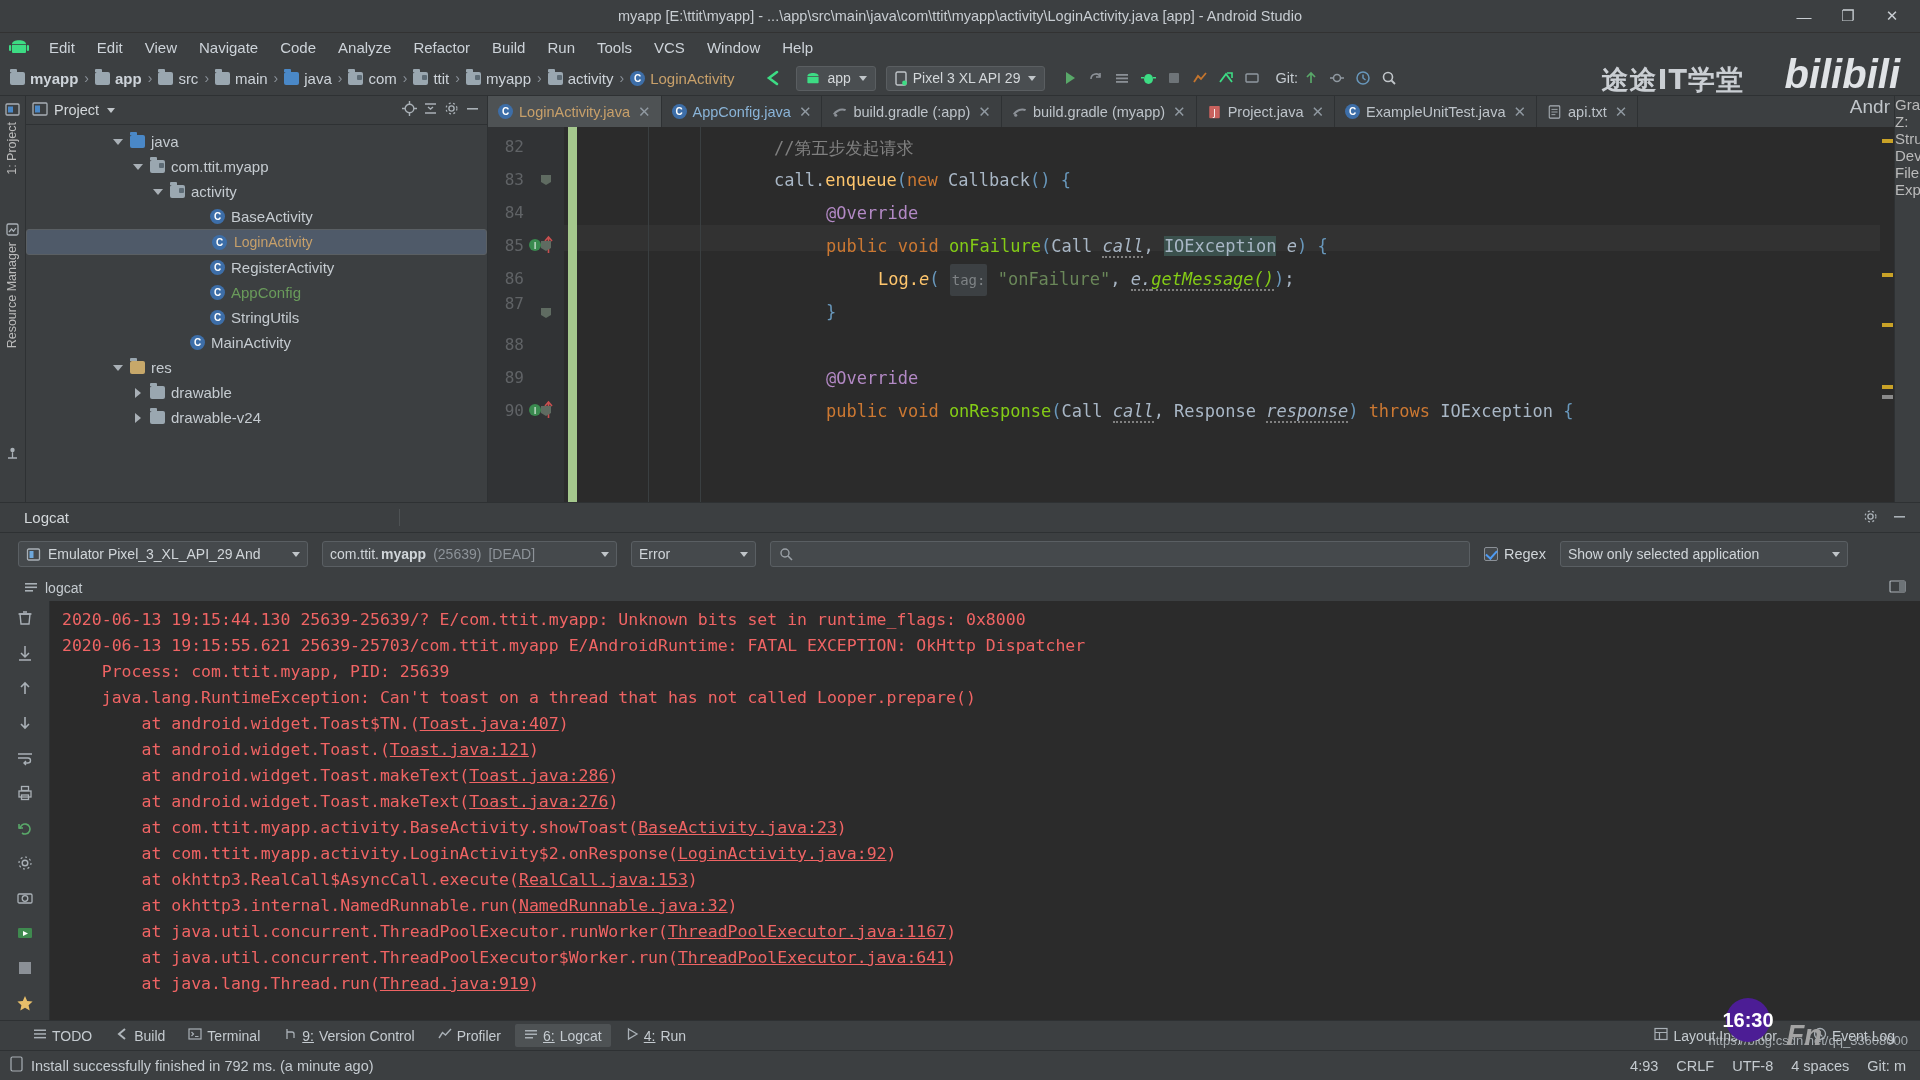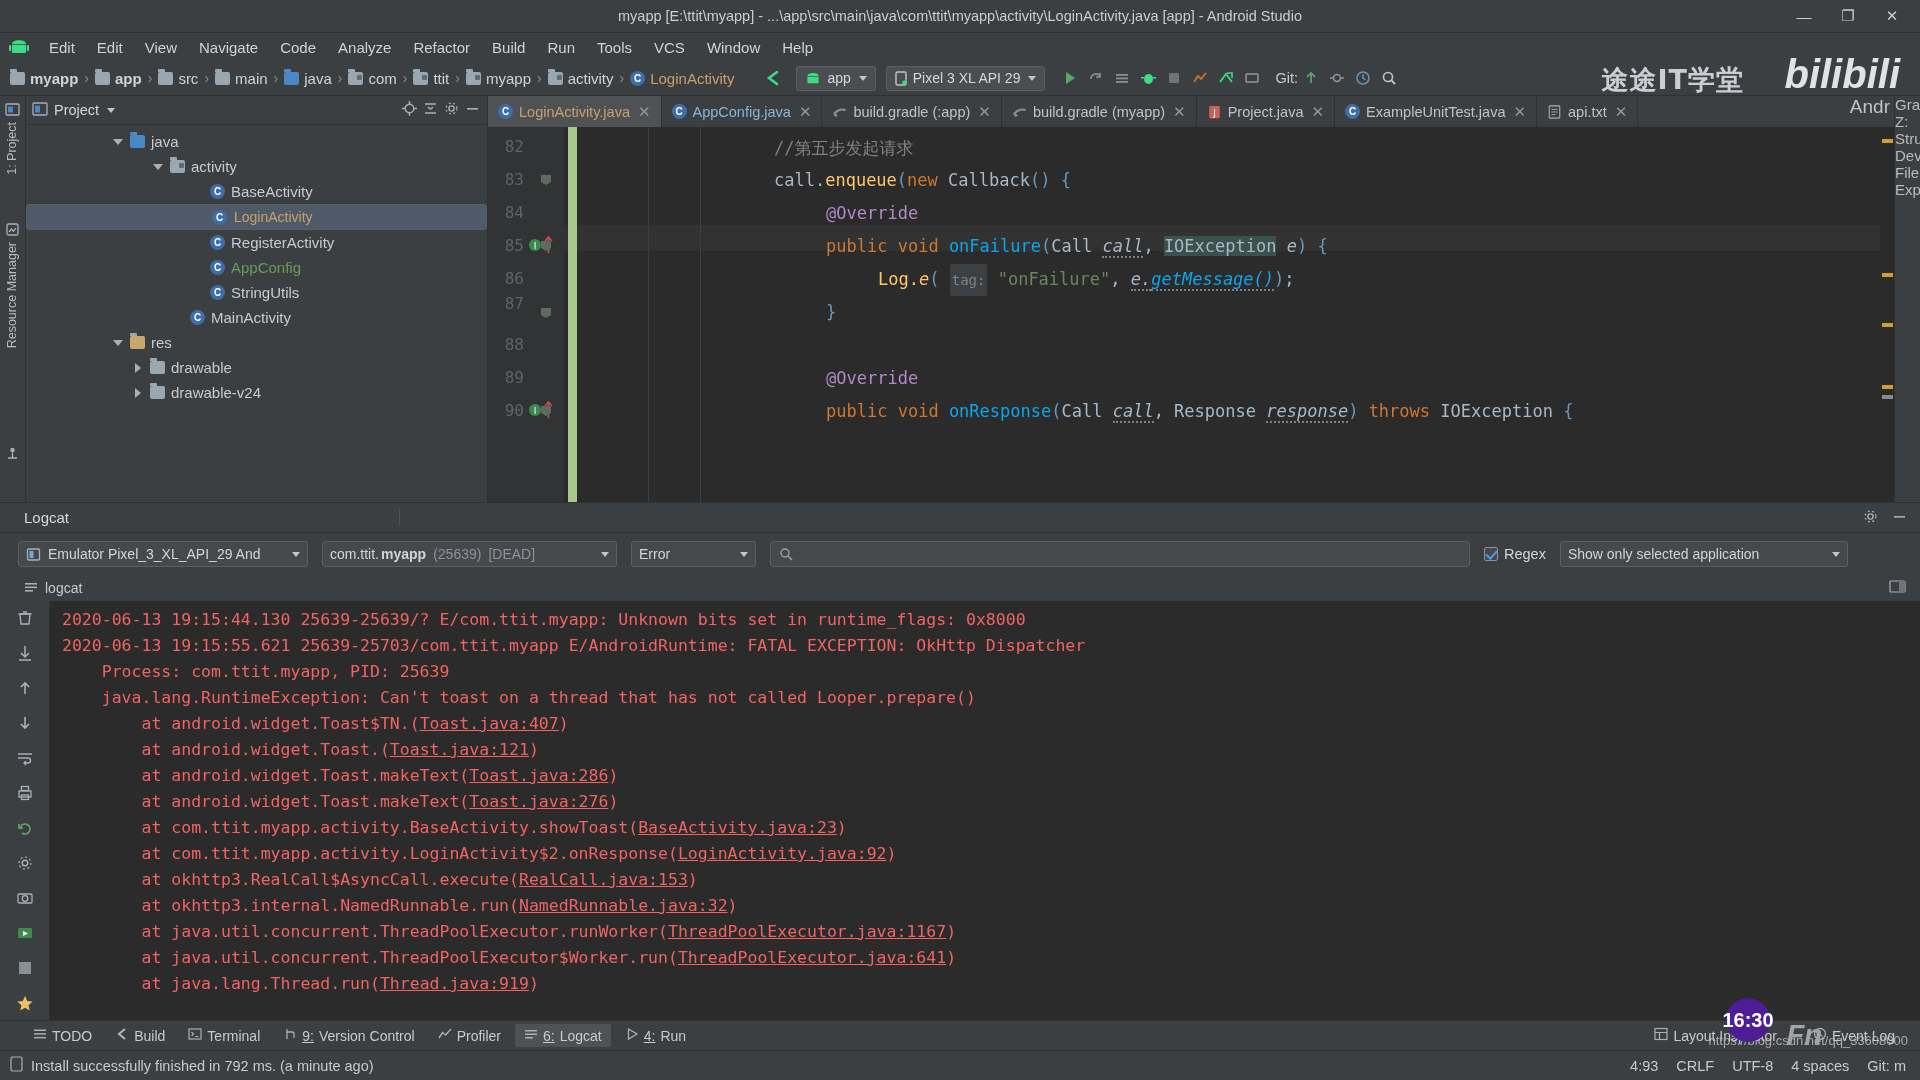--- a/index.html
+++ b/index.html
@@ -105,21 +105,21 @@
   .lnum{ position:absolute; right:40px; color:#606366; font-size:16px;
          font-family:"DejaVu Sans Mono", monospace; text-align:right; }
   .fold{ position:absolute; right:12px; width:12px; height:12px; }
   .codearea{ position:relative; flex:1; font-family:"DejaVu Sans Mono", monospace; font-size:17px; }
   .cline{ position:absolute; left:0; white-space:pre; }
   .vstrip{ position:absolute; left:80px; top:0; bottom:0; width:9px; background:#a5c88d; }
   .indentg{ position:absolute; top:0; bottom:0; width:1px; background:#3a3f41; }
   .curline{ position:absolute; left:0; right:0; height:26px; background:#323232; }
   .k{ color:#cc7832; }
   .purple{ color:#b389c5; } .str{ color:#6a8759; } .cmt{ color:#808080; } .typ{ color:#a9b7c6; } .blue{ color:#6897bb; }
-  .meth{ color:#0ea5e9; } .white{ color:#a9b7c6; } .yellow{ color:#ffc66d; }
+  .meth{ color:#84cc16; } .white{ color:#a9b7c6; } .yellow{ color:#ffc66d; }
   .italic{ font-style:italic; }
   .hl{ background:#3b514d; }
   .hintpill{ background:#3c4043; color:#7f8386; padding:8px 2px; border-radius:2px; font-size:14px;}
   .squig{ border-bottom:2px dotted #808080; }
 
   .bread2{ position:absolute; left:440px; bottom:0; height:26px; display:flex; align-items:center;
            background:#313335; padding:0 10px; gap:7px; font-size:14.5px; color:#9099a1;}
 
   
   .rrail{ width:26px; background:#3c3f41; border-left:1px solid #2e3133; position:relative; }
@@ -449,20 +449,25 @@
               </svg>
           </span>
         </span>
       </div>
       <div class="tree" id="tree">
           <div class="trow" style="padding-left: 86px;">
             <span class="arrow down"></span>
             <span class="fi folder blue"></span>
             <span class="tlabel ">java</span>
           </div>
+          <div class="trow" style="padding-left: 106px;">
+            <span class="arrow down"></span>
+            <span class="fi folder pkg"></span>
+            <span class="tlabel ">com.ttit.myapp</span>
+          </div>
           <div class="trow" style="padding-left: 126px;">
             <span class="arrow down"></span>
             <span class="fi folder pkg"></span>
             <span class="tlabel ">activity</span>
           </div>
           <div class="trow" style="padding-left: 166px;">
             <span class="arrow"></span>
             <span class="cls-ic">C</span>
             <span class="tlabel ">BaseActivity</span>
           </div>

